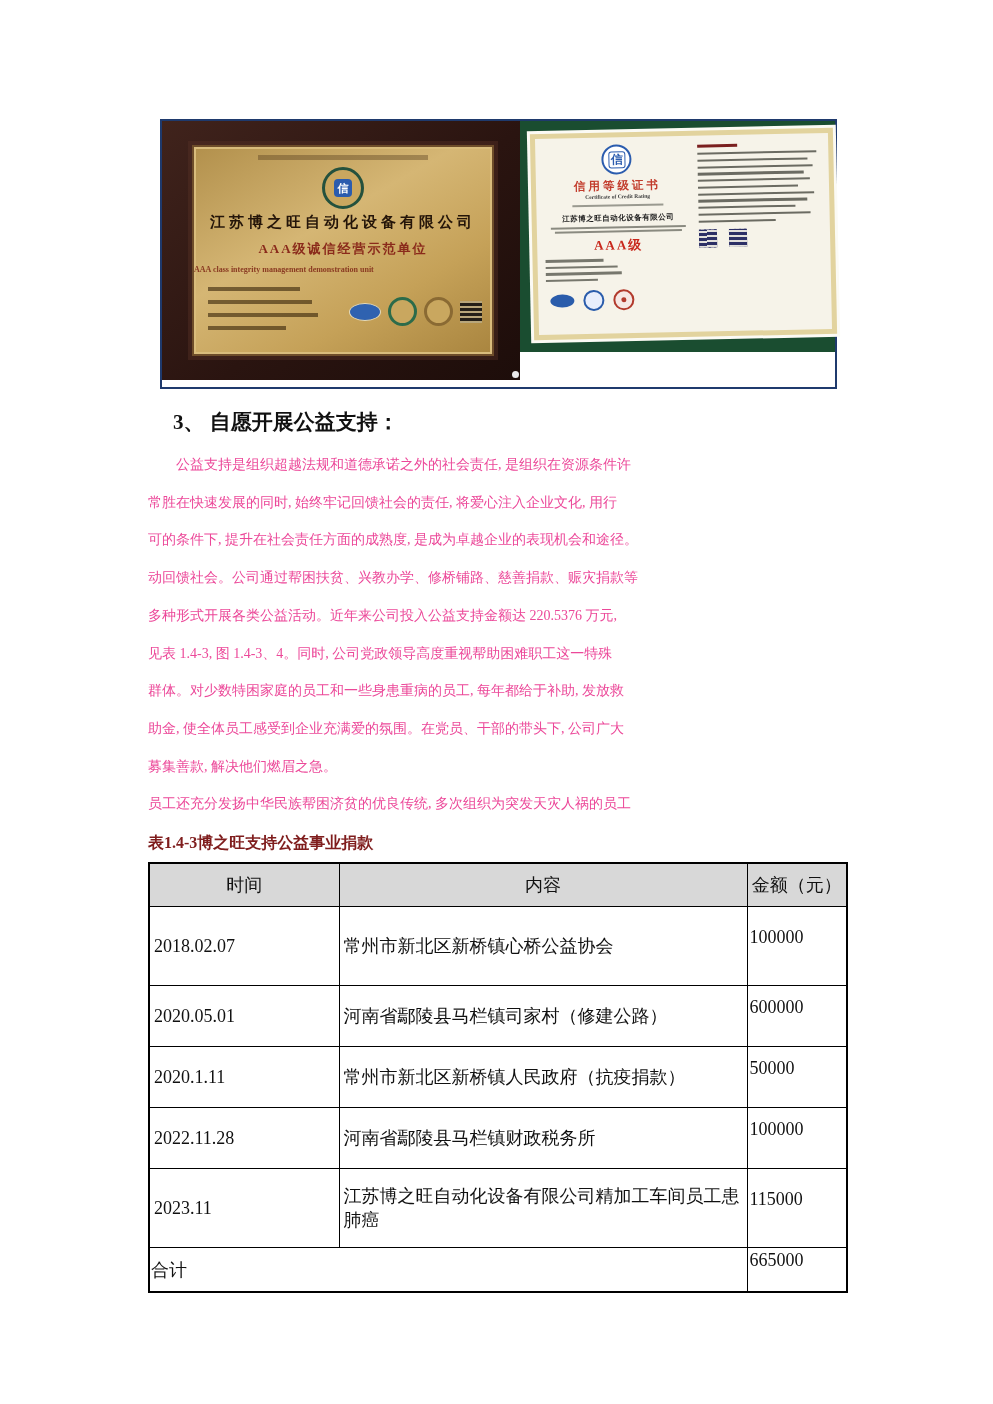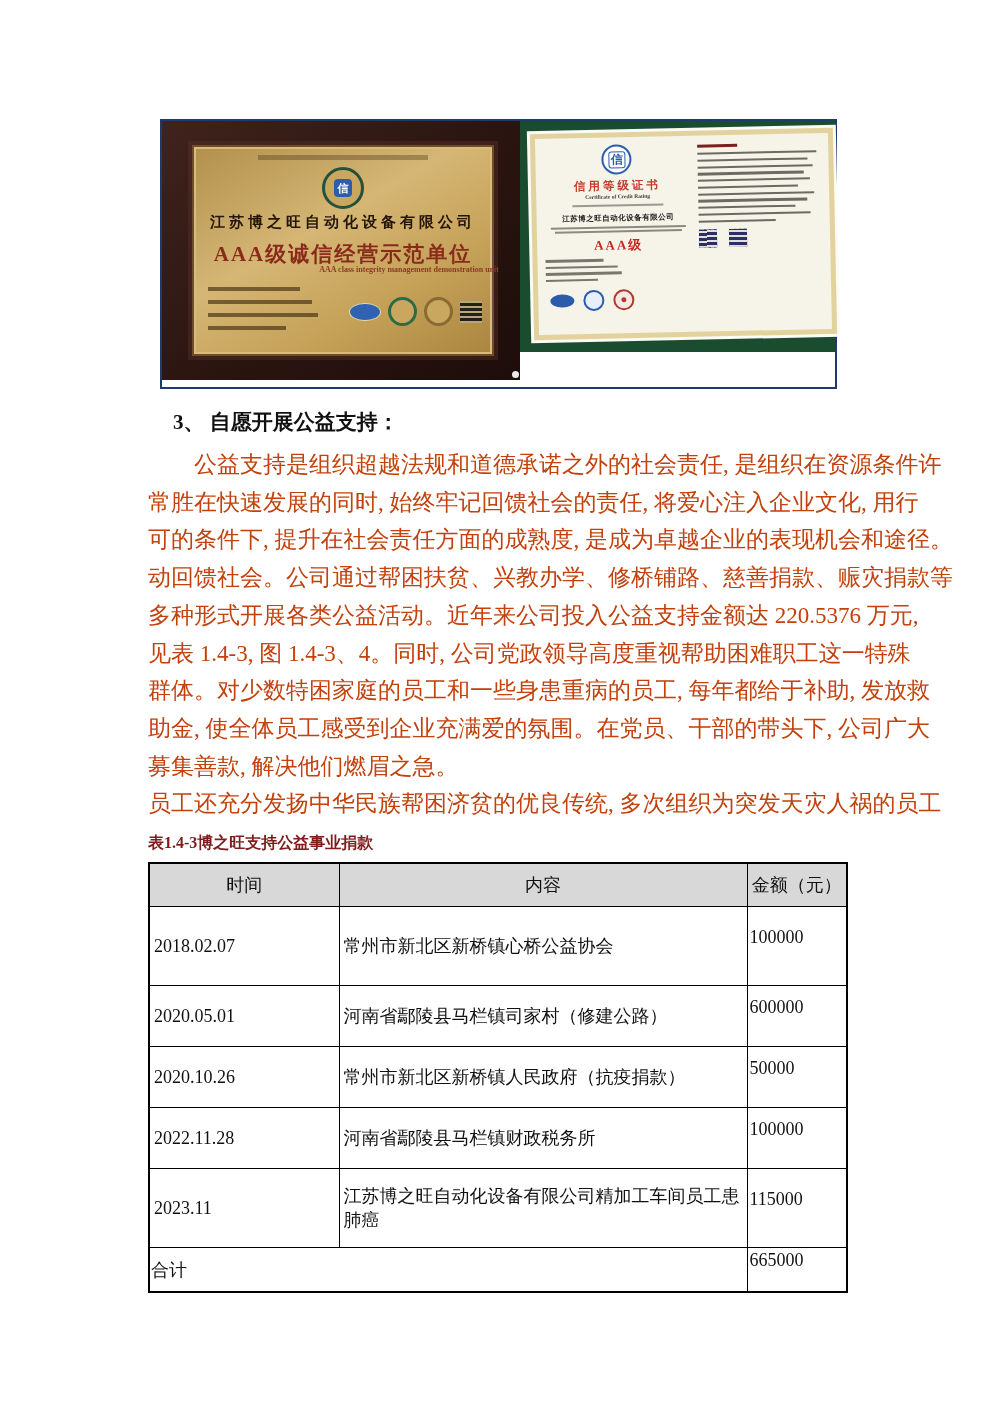--- a/index.html
+++ b/index.html
@@ -39,24 +39,24 @@
   .plaque-emblem .emb-core{
     width:18px;height:18px;border-radius:4px;background:#2b5cae;color:#fff;
     font-size:11px;line-height:18px;text-align:center;font-weight:bold;
   }
   .plaque-company{
     position:absolute;top:66px;left:0;width:100%;text-align:center;
     font-weight:bold;font-size:15px;letter-spacing:4px;color:#241509;white-space:nowrap;
   }
   .plaque-title{
     position:absolute;top:93px;left:0;width:100%;text-align:center;
-    font-weight:bold;font-size:21px;letter-spacing:2px;color:#8a2a1b;white-space:nowrap;
+    font-weight:bold;font-size:13px;letter-spacing:2px;color:#8a2a1b;white-space:nowrap;
   }
   .plaque-title-en{
-    position:absolute;top:118px;left:7px;width:100%;text-align:right;
+    position:absolute;top:118px;left:0;width:100%;text-align:left;
     font-size:8px;color:#8a3a22;font-weight:bold;white-space:nowrap;
   }
   .plaque-info{position:absolute;left:14px;top:140px;}
   .plaque-info .iline{height:4px;background:rgba(58,38,12,.62);margin-bottom:9px;}
   .plaque-seals{position:absolute;right:10px;top:150px;display:flex;align-items:center;gap:7px;}
   .seal-oval{width:30px;height:16px;border-radius:50%;background:#2f62b0;border:1px solid #e8dcb8;}
   .seal-green{width:23px;height:23px;border-radius:50%;border:3px solid #2c6b4a;background:#c9a75f;}
   .seal-bronze{width:23px;height:23px;border-radius:50%;border:3px solid #8a6a33;background:#c9a75f;}
   .qr-dark{
     width:22px;height:22px;background-color:#241f18;
@@ -106,21 +106,21 @@
   .qr-navy{
     width:18px;height:18px;background-color:#2c2f66;
     background-image:repeating-linear-gradient(0deg,rgba(246,243,233,.9) 0 2px,transparent 2px 5px),
                      repeating-linear-gradient(90deg,rgba(44,47,102,1) 0 2px,transparent 2px 5px);
   }
 
   
   .main{position:absolute;left:148px;top:410px;width:699px;}
   .heading{font-size:21px;font-weight:bold;line-height:24px;margin:0 0 12px 25px;color:#111;}
   .para{}
-  .para-line{font-size:23px;line-height:37.7px;white-space:nowrap;color:#c2410c;}
+  .para-line{font-size:14px;line-height:37.7px;white-space:nowrap;color:#ec4899;}
   .para-line.first{text-indent:2em;}
   .caption{margin-top:9px;font-size:16px;font-weight:bold;line-height:22px;color:#7f1d1d;}
 
   
   table.donation{
     margin-top:8px;border-collapse:collapse;width:698px;table-layout:fixed;
     font-size:18px;color:#111;
   }
   table.donation th,table.donation td{border:1.5px solid #000;vertical-align:middle;}
   table.donation{border:2px solid #000;}
@@ -244,21 +244,21 @@
             <td class="c-date">2018.02.07</td>
             <td class="c-content">常州市新北区新桥镇心桥公益协会</td>
             <td class="c-amount">100000</td>
           </tr>
           <tr class="r-norm">
             <td class="c-date">2020.05.01</td>
             <td class="c-content">河南省鄢陵县马栏镇司家村（修建公路）</td>
             <td class="c-amount">600000</td>
           </tr>
           <tr class="r-norm">
-            <td class="c-date">2020.10.26</td>
+            <td class="c-date">2020.1.11</td>
             <td class="c-content">常州市新北区新桥镇人民政府（抗疫捐款）</td>
             <td class="c-amount">50000</td>
           </tr>
           <tr class="r-norm">
             <td class="c-date">2022.11.28</td>
             <td class="c-content">河南省鄢陵县马栏镇财政税务所</td>
             <td class="c-amount">100000</td>
           </tr>
           <tr class="r-tall">
             <td class="c-date">2023.11</td>

